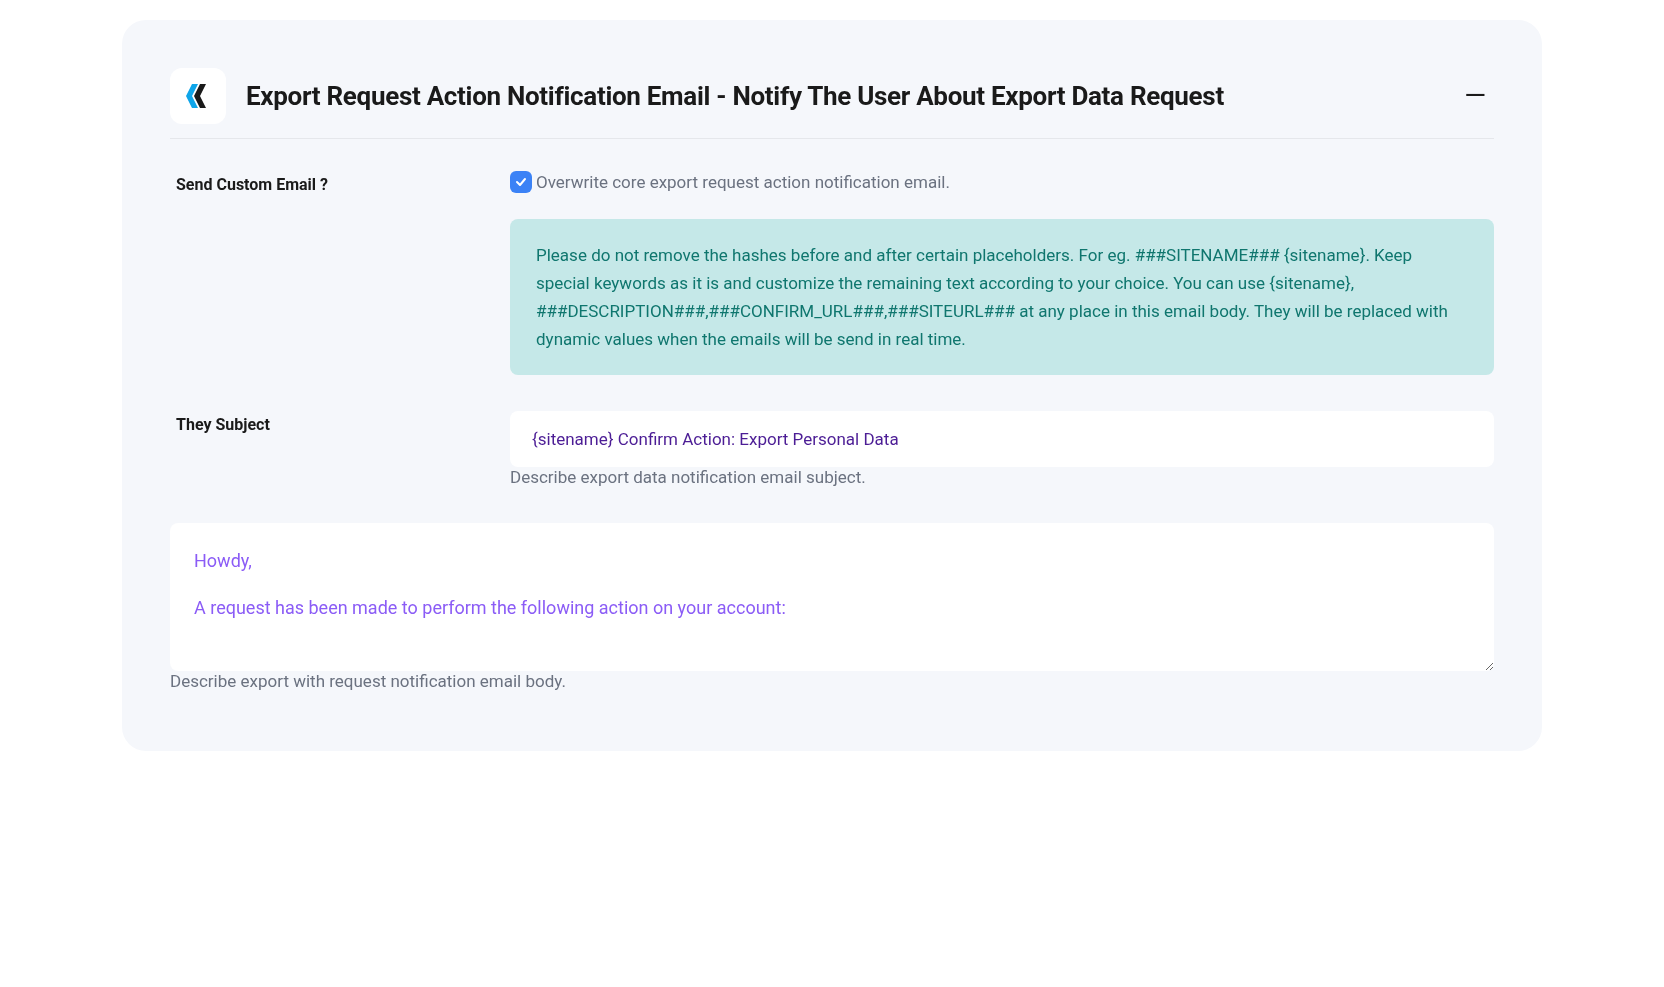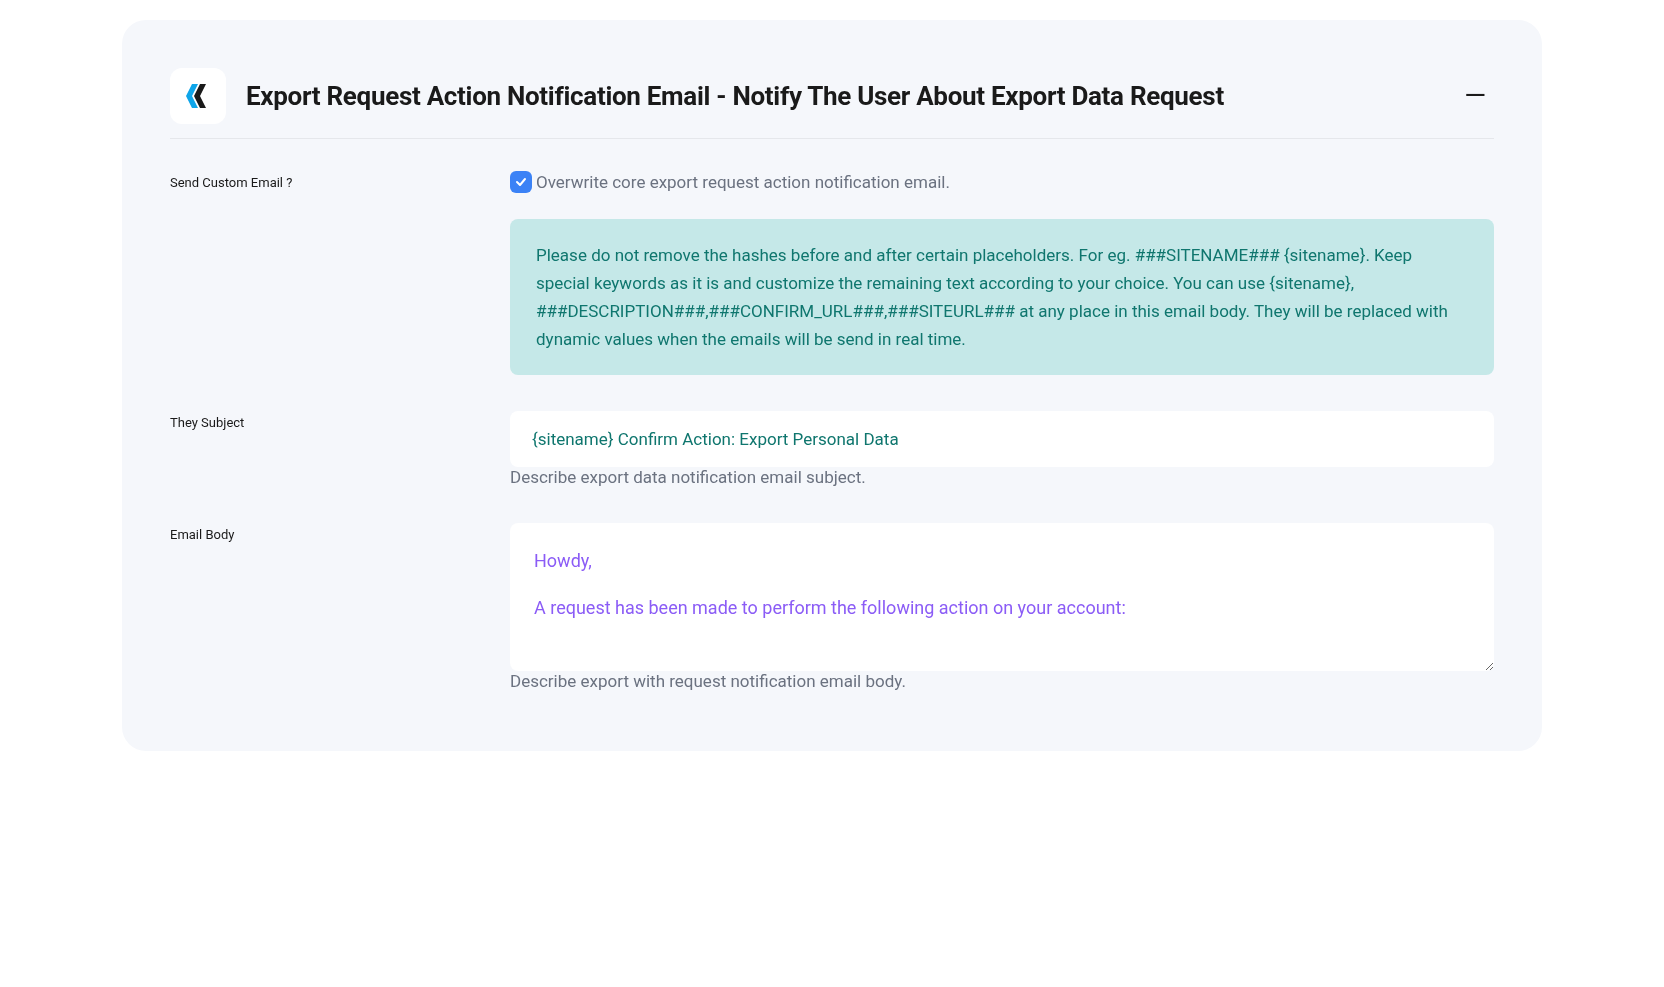--- a/index.html
+++ b/index.html
@@ -68,23 +68,24 @@
   margin-bottom: 36px;
 }
 
 .form-label-col {
   width: 340px;
   flex-shrink: 0;
   padding-top: 4px;
 }
 
 .form-label {
-  font-size: 13px;
-  font-weight: 400;
+  font-size: 16px;
+  font-weight: 700;
   color: #1a1a1a;
+  margin-left: 6px;
 }
 
 .form-content-col {
   flex: 1;
 }
 
 .checkbox-row {
   display: flex;
   align-items: center;
   gap: 4px;
@@ -122,21 +123,21 @@
   line-height: 1.65;
 }
 
 .text-input {
   width: 100%;
   background: #ffffff;
   border: none;
   border-radius: 8px;
   padding: 18px 22px;
   font-size: 17px;
-  color: #0f766e;
+  color: #4c1d95;
   font-family: inherit;
   outline: none;
 }
 
 .helper-text {
   margin-top: 0;
   font-size: 17px;
   color: #6b7280;
 }
 
@@ -203,23 +204,20 @@
     <div class="form-label-col">
       <div class="form-label">They Subject</div>
     </div>
     <div class="form-content-col">
       <input type="text" class="text-input" value="{sitename} Confirm Action: Export Personal Data" style="">
       <div class="helper-text">Describe export data notification email subject.</div>
     </div>
   </div>
 
   <div class="form-row" style="margin-bottom:0;">
-    <div class="form-label-col">
-      <div class="form-label">Email Body</div>
-    </div>
     <div class="form-content-col">
       <div class="textarea-wrapper">
         <div class="textarea" contenteditable="true" style="">
           <div>Howdy,</div>
           <div style="height:14px;"></div>
           <div>A request has been made to perform the following action on your account:</div>
           <div style="height:14px;"></div>
           <div><span class="indent">###DESCRIPTION###</span></div>
         </div>
       </div>

